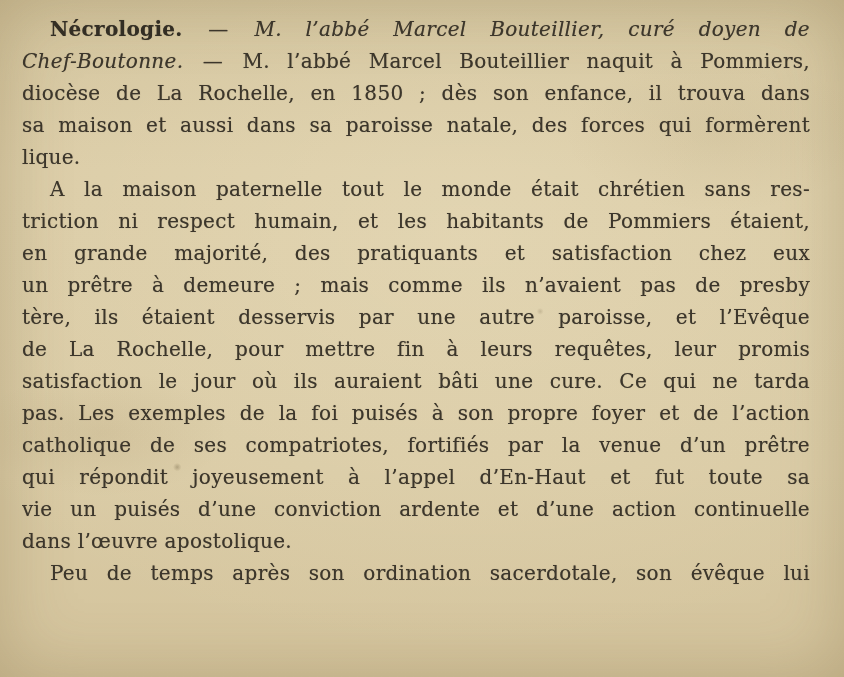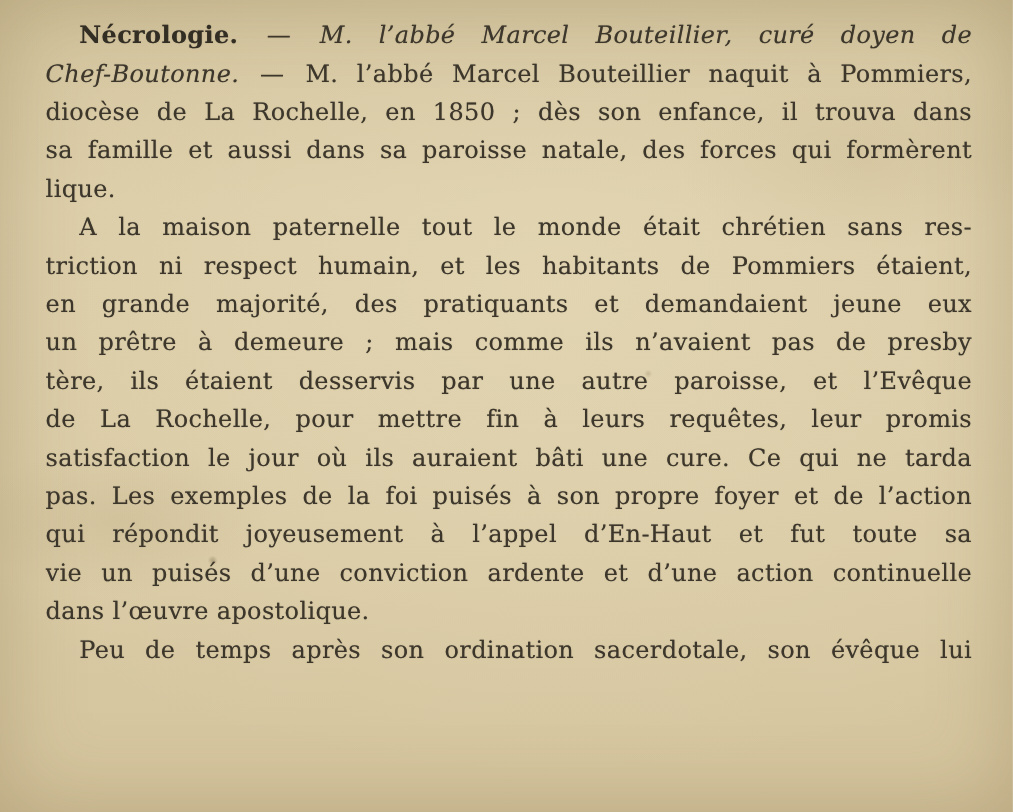--- a/index.html
+++ b/index.html
@@ -31,21 +31,20 @@
   .line {
     height: 32px;
     line-height: 32px;
     overflow: hidden;
     font-size: 20px;
     letter-spacing: 0.3px;
     text-align: justify;
     text-align-last: justify;
     text-shadow: 0 0 0.7px rgba(62,56,45,0.55);
     white-space: normal;
-    margin-left: 16px;
   }
   .line.no-just {
     text-align: left;
     text-align-last: left;
   }
   .line.indent {
     text-indent: 28px;
   }
   .b  { font-weight: bold; color: #332e24; }
   .i  { font-style: italic; }
@@ -62,28 +61,29 @@
     <span class="i">M. l’abbé Marcel Bouteillier, curé doyen de</span>
   </div>
 
   <div class="line">
     <span class="i">Chef-Boutonne.</span>
     <span class="dash">—</span>
     <span>M. l’abbé Marcel Bouteillier naquit à Pommiers,</span>
   </div>
 
   <div class="line">diocèse de La Rochelle, en 1850 ; dès son enfance, il trouva dans</div>
-  <div class="line">sa famille et aussi dans sa paroisse natale, des forces qui formèrent</div>
+  <div class="line">sa maison et aussi dans sa paroisse natale, des forces qui formèrent</div>
   <div class="line no-just">lique.</div>
   <div class="line indent">A la maison paternelle tout le monde était chrétien sans res-</div>
   <div class="line">triction ni respect humain, et les habitants de Pommiers étaient,</div>
-  <div class="line">en grande majorité, des pratiquants et demandaient jeune eux</div>
+  <div class="line">en grande majorité, des pratiquants et satisfaction chez eux</div>
   <div class="line">un prêtre à demeure ; mais comme ils n’avaient pas de presby</div>
   <div class="line">tère, ils étaient desservis par une autre paroisse, et l’Evêque</div>
   <div class="line">de La Rochelle, pour mettre fin à leurs requêtes, leur promis</div>
   <div class="line">satisfaction le jour où ils auraient bâti une cure. Ce qui ne tarda</div>
   <div class="line">pas. Les exemples de la foi puisés à son propre foyer et de l’action</div>
+  <div class="line">catholique de ses compatriotes, fortifiés par la venue d’un prêtre</div>
   <div class="line">qui répondit joyeusement à l’appel d’En-Haut et fut toute sa</div>
   <div class="line">vie un puisés d’une conviction ardente et d’une action continuelle</div>
   <div class="line no-just">dans l’œuvre apostolique.</div>
   <div class="line indent">Peu de temps après son ordination sacerdotale, son évêque lui</div>
 
 </div>
 
 </body></html>

